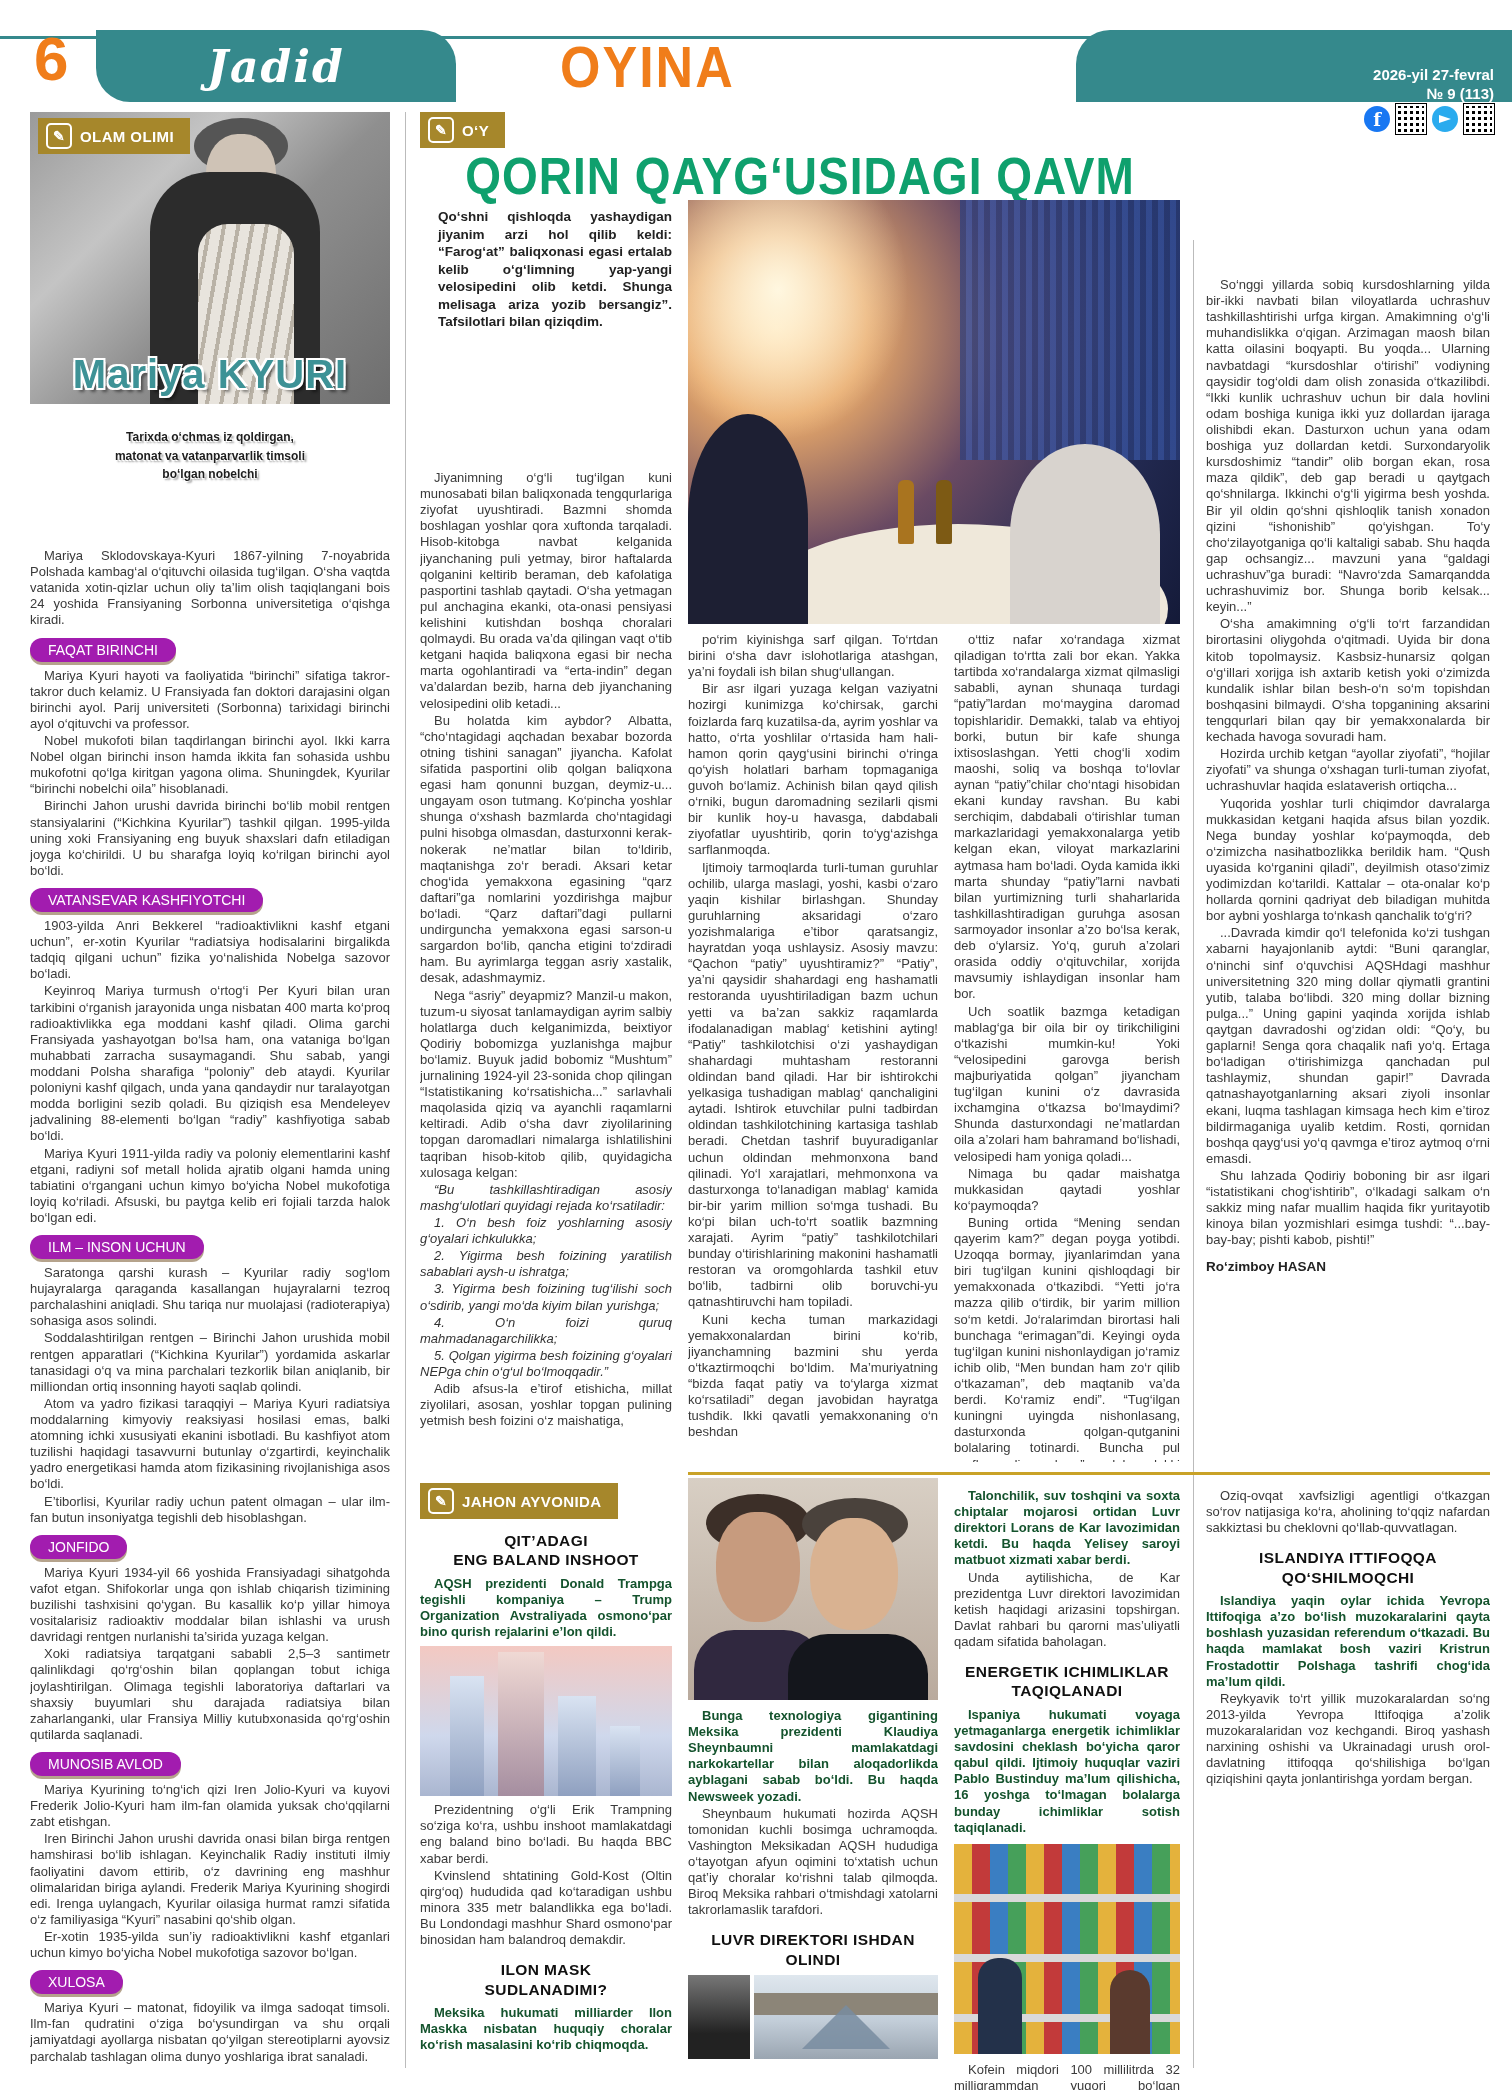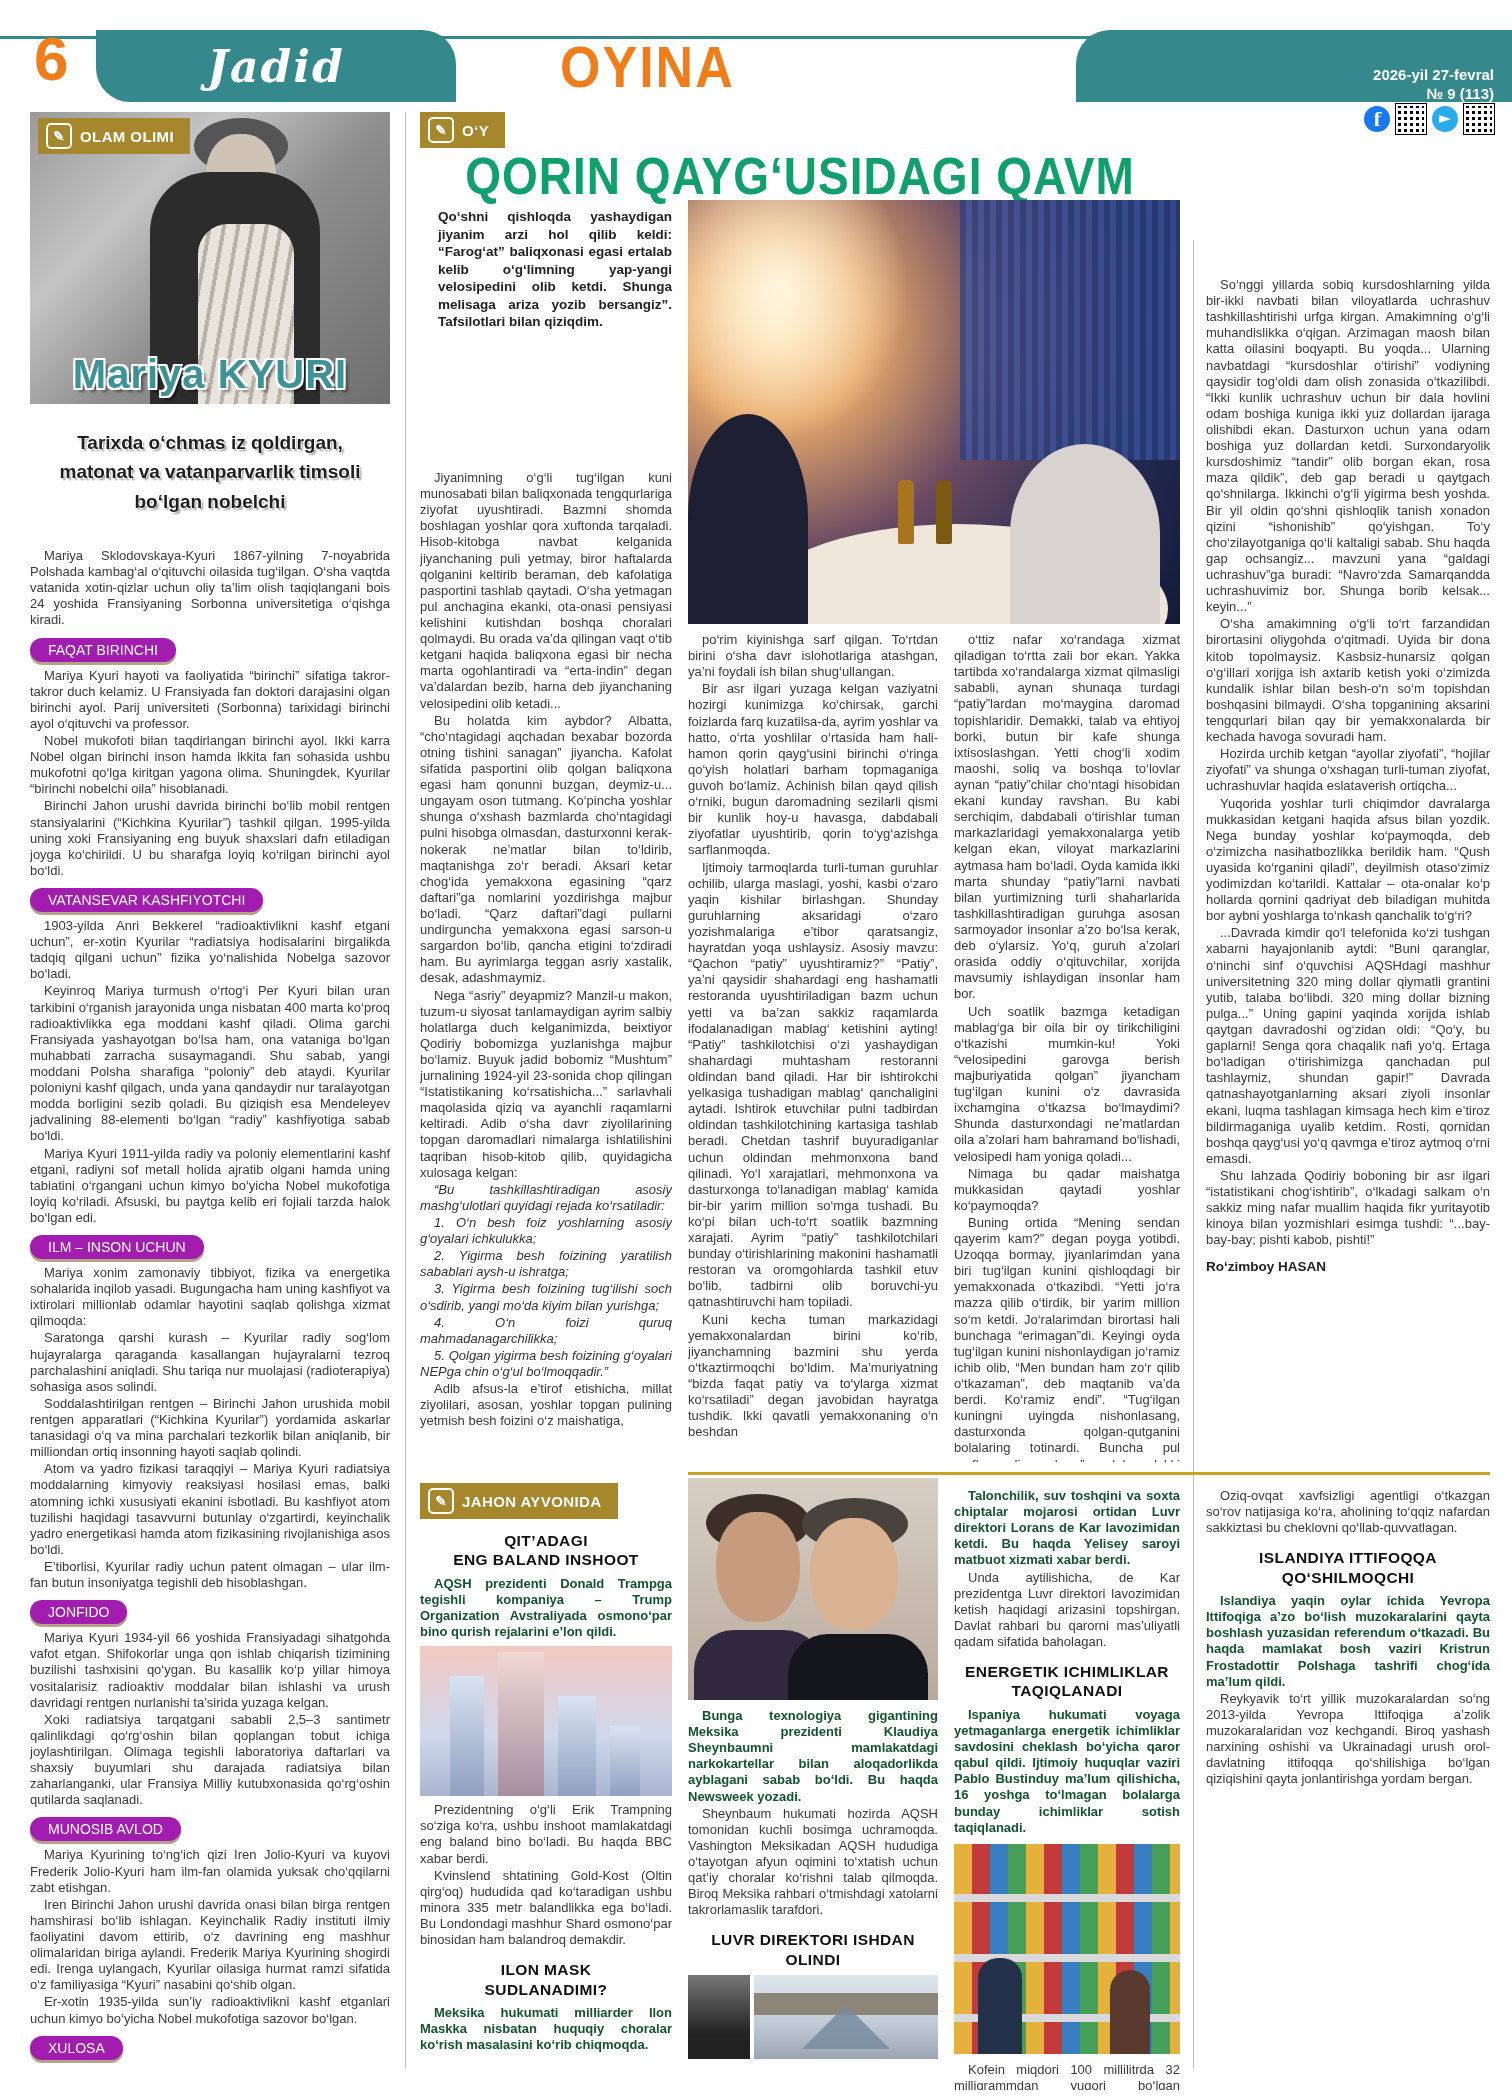--- a/index.html
+++ b/index.html
@@ -41,21 +41,21 @@
   
   .curie-photo{position:absolute;left:30px;top:112px;width:360px;height:292px;
       background:linear-gradient(135deg,#9a9a9a 0%,#c4c4c4 30%,#8f8f8f 55%,#6e6e6e 100%);overflow:hidden;}
   .curie-photo .fig{position:absolute;left:120px;top:60px;width:170px;height:240px;background:#2c2c2c;border-radius:60px 60px 0 0;}
   .curie-photo .head{position:absolute;left:176px;top:22px;width:70px;height:86px;background:#cfc3b6;border-radius:45%;}
   .curie-photo .hair{position:absolute;left:164px;top:6px;width:94px;height:56px;background:#555;border-radius:50%;}
   .curie-photo .blouse{position:absolute;left:168px;top:112px;width:96px;height:180px;
       background:repeating-linear-gradient(100deg,#e8e4dd 0 10px,#b9b2a6 10px 14px);border-radius:30px 30px 0 0;}
   .left-title{position:absolute;left:30px;top:352px;width:360px;text-align:center;font-size:40px;font-weight:bold;color:#3d9296;
       text-shadow:-2px -2px 0 #fff,2px -2px 0 #fff,-2px 2px 0 #fff,2px 2px 0 #fff,4px 4px 3px rgba(0,0,0,.45);letter-spacing:1px;}
-  .left-subtitle{position:absolute;left:30px;top:428px;width:360px;text-align:center;font-size:19px;font-weight:bold;color:#1d1d1d;
+  .left-subtitle{position:absolute;left:30px;top:428px;width:360px;text-align:center;font-size:12px;font-weight:bold;color:#1d1d1d;
       line-height:1.55;white-space:pre-line;text-shadow:-1px -1px 0 #fff,1px -1px 0 #fff,-1px 1px 0 #fff,2px 2px 2px rgba(0,0,0,.4);}
   .left-body{position:absolute;left:30px;top:548px;width:360px;height:1520px;overflow:hidden;}
   
   .oy-badge{position:absolute;left:420px;top:112px;}
   .main-title{position:absolute;left:420px;top:146px;width:760px;text-align:center;font-size:46px;font-weight:bold;color:#0fa06d;
       letter-spacing:1px;transform:scaleY(1.12);transform-origin:top;}
   .main-lead{position:absolute;left:438px;top:208px;width:234px;font-size:13.5px;font-weight:bold;color:#222;
       text-align:justify;line-height:1.3;}
   .party-photo{position:absolute;left:688px;top:200px;width:492px;height:424px;overflow:hidden;
       background:radial-gradient(circle at 18% 30%,#ffd9a0 0%,#e8a96a 18%,#6a4a63 45%,#232a52 75%,#141a38 100%);}
@@ -166,21 +166,20 @@
       <span class="pill">VATANSEVAR KASHFIYOTCHI</span>
       <div>
           <p class="para">1903-yilda Anri Bekkerel “radioaktivlikni kashf etgani uchun”, er-xotin Kyurilar “radiatsiya hodisalarini birgalikda tadqiq qilgani uchun” fizika yo‘nalishida Nobelga sazovor bo‘ladi.</p>
           <p class="para">Keyinroq Mariya turmush o‘rtog‘i Per Kyuri bilan uran tarkibini o‘rganish jarayonida unga nisbatan 400 marta ko‘proq radioaktivlikka ega moddani kashf qiladi. Olima garchi Fransiyada yashayotgan bo‘lsa ham, ona vataniga bo‘lgan muhabbati zarracha susaymagandi. Shu sabab, yangi moddani Polsha sharafiga “poloniy” deb ataydi. Kyurilar poloniyni kashf qilgach, unda yana qandaydir nur taralayotgan modda borligini sezib qoladi. Bu qiziqish esa Mendeleyev jadvalining 88-elementi bo‘lgan “radiy” kashfiyotiga sabab bo‘ldi.</p>
           <p class="para">Mariya Kyuri 1911-yilda radiy va poloniy elementlarini kashf etgani, radiyni sof metall holida ajratib olgani hamda uning tabiatini o‘rgangani uchun kimyo bo‘yicha Nobel mukofotiga loyiq ko‘riladi. Afsuski, bu paytga kelib eri fojiali tarzda halok bo‘lgan edi.</p>
         </div>
     </div>
     <div>
       <span class="pill">ILM – INSON UCHUN</span>
       <div>
-          <p class="para">Mariya xonim zamonaviy tibbiyot, fizika va energetika sohalarida inqilob yasadi. Bugungacha ham uning kashfiyot va ixtirolari millionlab odamlar hayotini saqlab qolishga xizmat qilmoqda:</p>
           <p class="para">Saratonga qarshi kurash – Kyurilar radiy sog‘lom hujayralarga qaraganda kasallangan hujayralarni tezroq parchalashini aniqladi. Shu tariqa nur muolajasi (radioterapiya) sohasiga asos solindi.</p>
           <p class="para">Soddalashtirilgan rentgen – Birinchi Jahon urushida mobil rentgen apparatlari (“Kichkina Kyurilar”) yordamida askarlar tanasidagi o‘q va mina parchalari tezkorlik bilan aniqlanib, bir milliondan ortiq insonning hayoti saqlab qolindi.</p>
           <p class="para">Atom va yadro fizikasi taraqqiyi – Mariya Kyuri radiatsiya moddalarning kimyoviy reaksiyasi hosilasi emas, balki atomning ichki xususiyati ekanini isbotladi. Bu kashfiyot atom tuzilishi haqidagi tasavvurni butunlay o‘zgartirdi, keyinchalik yadro energetikasi hamda atom fizikasining rivojlanishiga asos bo‘ldi.</p>
           <p class="para">E’tiborlisi, Kyurilar radiy uchun patent olmagan – ular ilm-fan butun insoniyatga tegishli deb hisoblashgan.</p>
         </div>
     </div>
     <div>
       <span class="pill">JONFIDO</span>
       <div>
           <p class="para">Mariya Kyuri 1934-yil 66 yoshida Fransiyadagi sihatgohda vafot etgan. Shifokorlar unga qon ishlab chiqarish tizimining buzilishi tashxisini qo‘ygan. Bu kasallik ko‘p yillar himoya vositalarisiz radioaktiv moddalar bilan ishlashi va urush davridagi rentgen nurlanishi ta’sirida yuzaga kelgan.</p>

